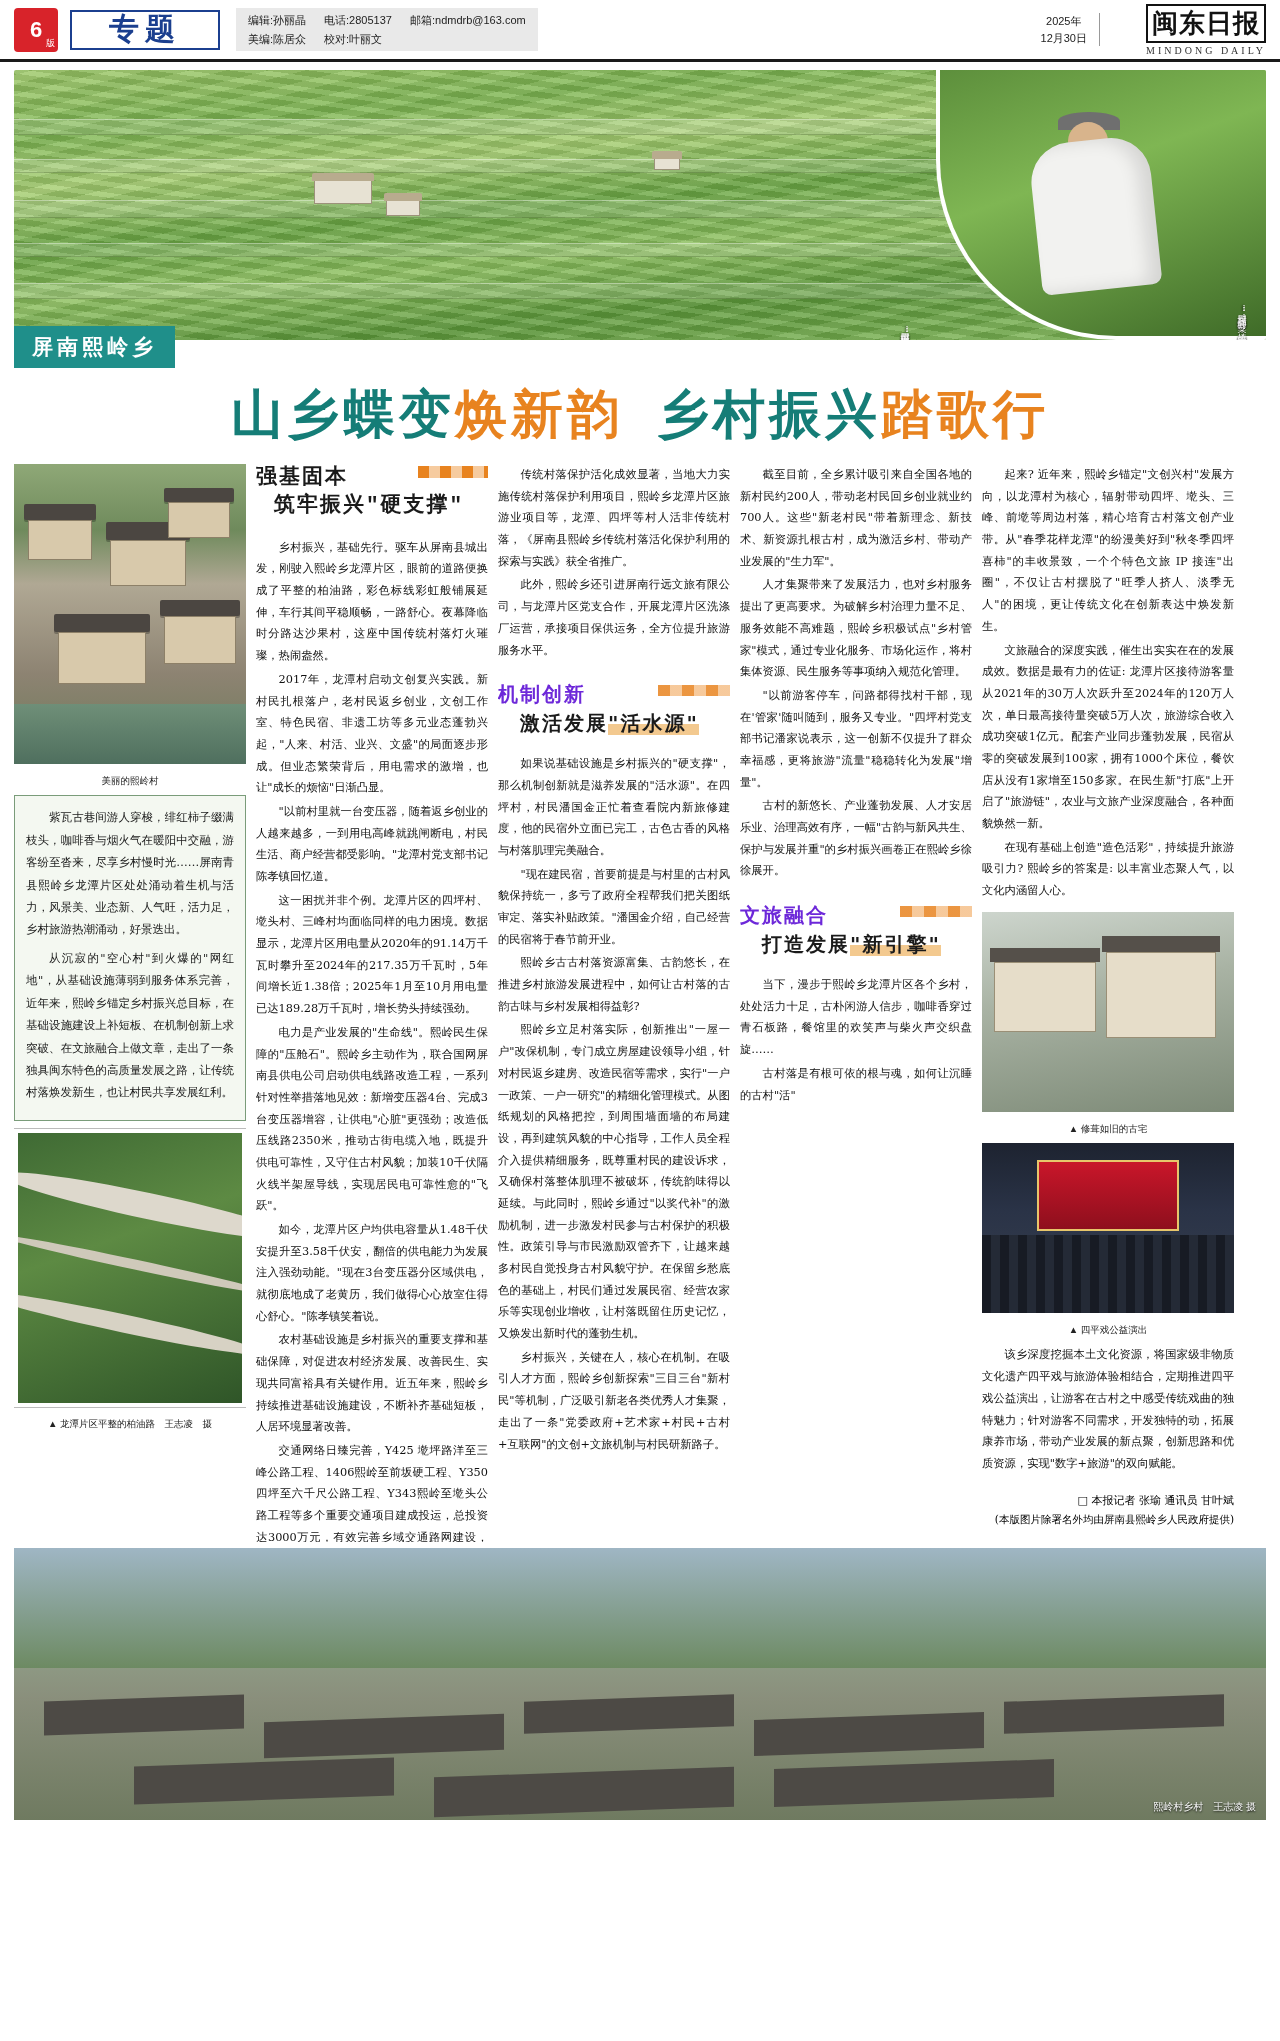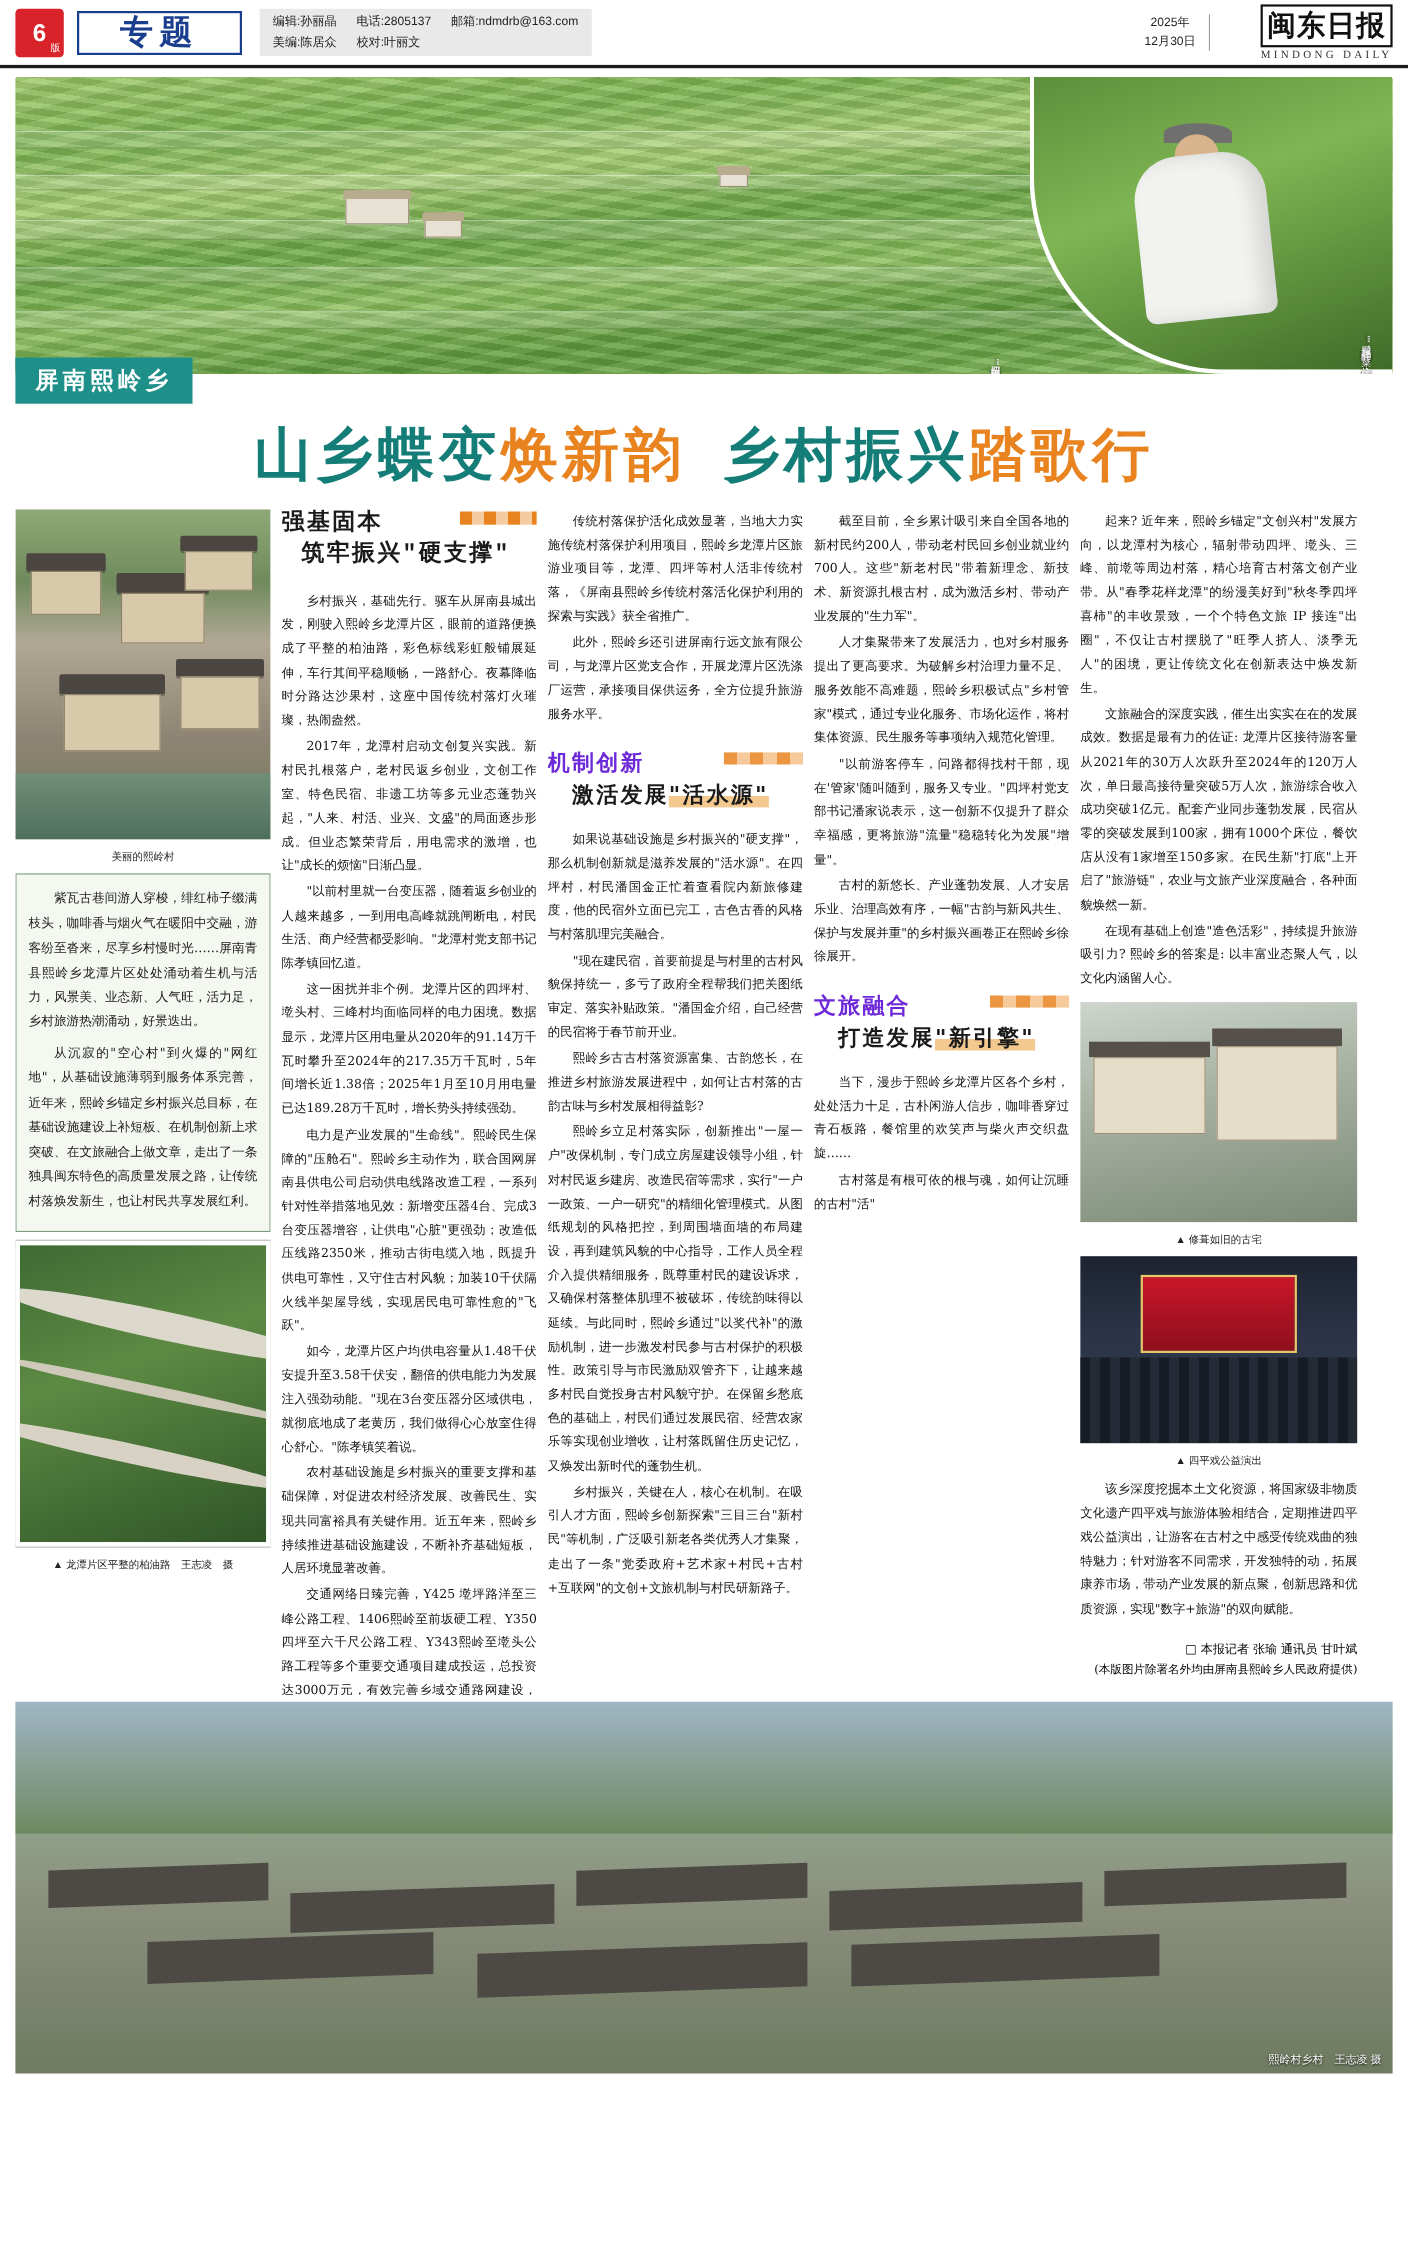--- a/index.html
+++ b/index.html
@@ -247,21 +247,21 @@
     background: linear-gradient(180deg,#c9162a,#8e0f1d);
     border: 2px solid #e7c66b;
   }
   .ph-stage .crowd {
     position:absolute; left:0; right:0; bottom:0; height:46%;
     background: repeating-linear-gradient(90deg,#171b24 0 9px,#242a36 9px 18px);
   }
 
   .ph-bottom {
     margin: 6px 14px 0;
-    height: 338px;
+    height: 272px;
     position: relative;
     overflow: hidden;
     background: linear-gradient(180deg,#b9c9d6 0%, #93a98f 25%, #8a8f7c 55%, #6f7a60 100%);
   }
   .ph-bottom .rooftop {
     position:absolute; background:#4d4a45; transform: skewY(-2deg);
   }
   .ph-bottom .hill{
     position:absolute; top:0; left:0; right:0; height:120px;
     background: linear-gradient(180deg,#9fb6c4,#6d8a62);

